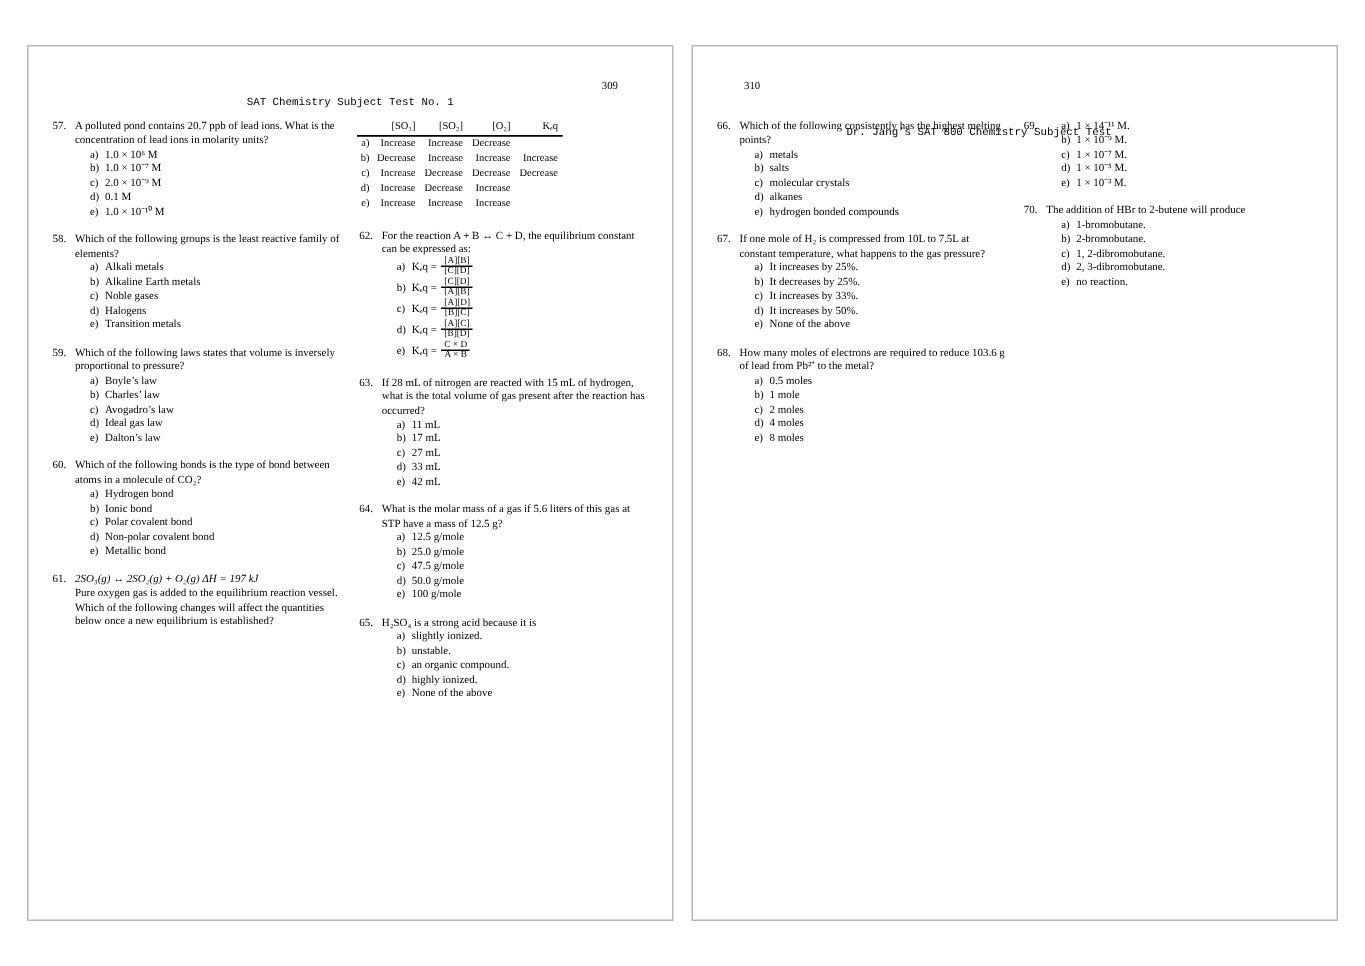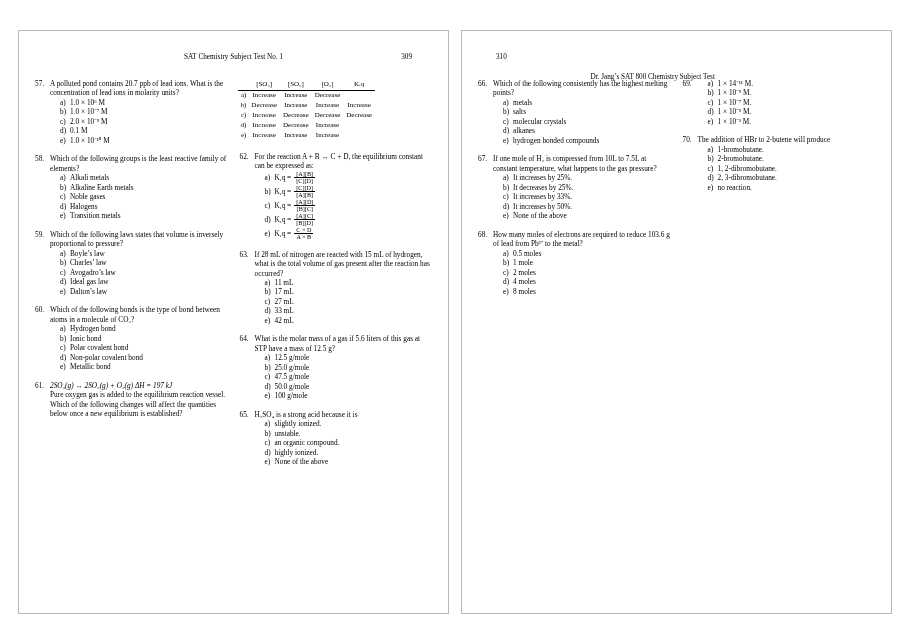--- a/index.html
+++ b/index.html
@@ -38,22 +38,23 @@
   }
   .hdr-left {
     position: absolute;
     left: 18px;
     top: 0;
   }
   .hdr-center {
     position: absolute;
     left: 50%;
     transform: translateX(-50%);
-    top: 0;
+    top: 12px;
     white-space: nowrap;
+    font-family: Liberation Mono, monospace;
   }
   .hdr-right {
     position: absolute;
     right: 20px;
     top: 0;
   }
   .columns {
     display: flex;
     gap: 12px;
     margin-top: 12px;
@@ -102,21 +103,21 @@
   }
   
   .eq-table {
     border-collapse: collapse;
     font-size: 7px;
     margin-top: 1px;
     margin-left: -2px;
   }
   .eq-table th, .eq-table td {
     padding: 0 3px 1px 3px;
-    text-align: center;
+    text-align: right;
     font-weight: normal;
     white-space: nowrap;
   }
   .eq-table thead th {
     border-bottom: 0.6px solid #000;
     padding-bottom: 1px;
   }
   .eq-table td.rowlet {
     text-align: right;
     padding-right: 2px;

